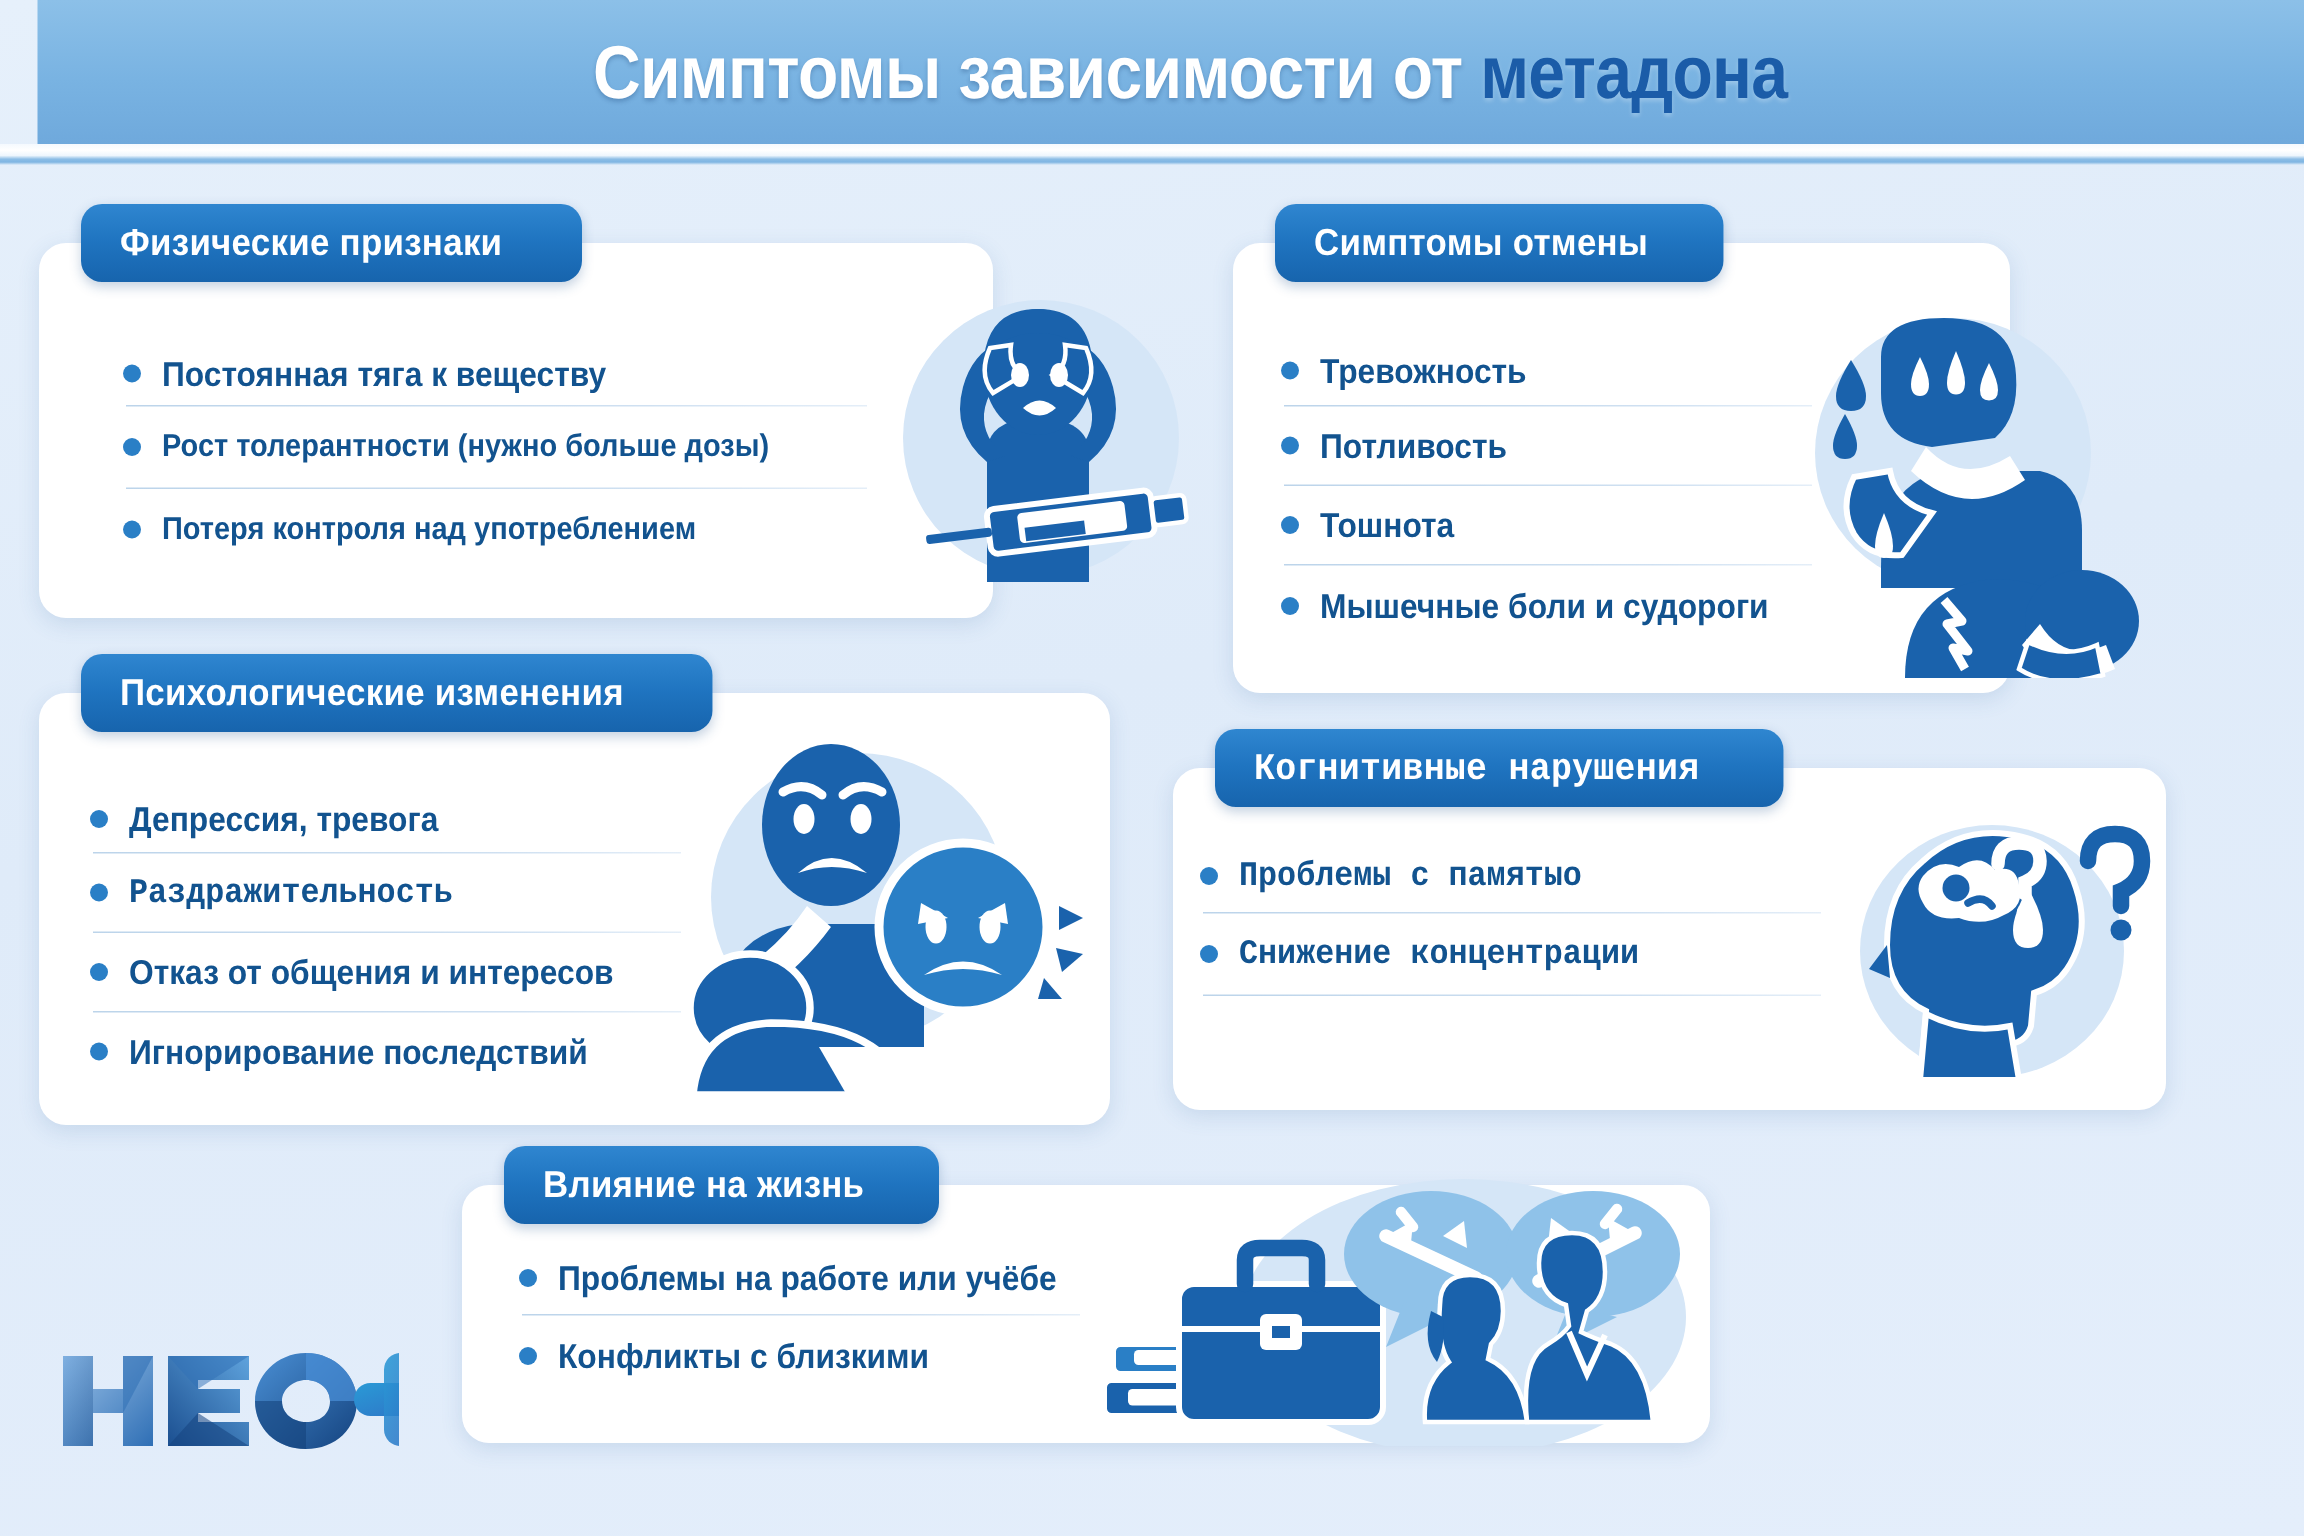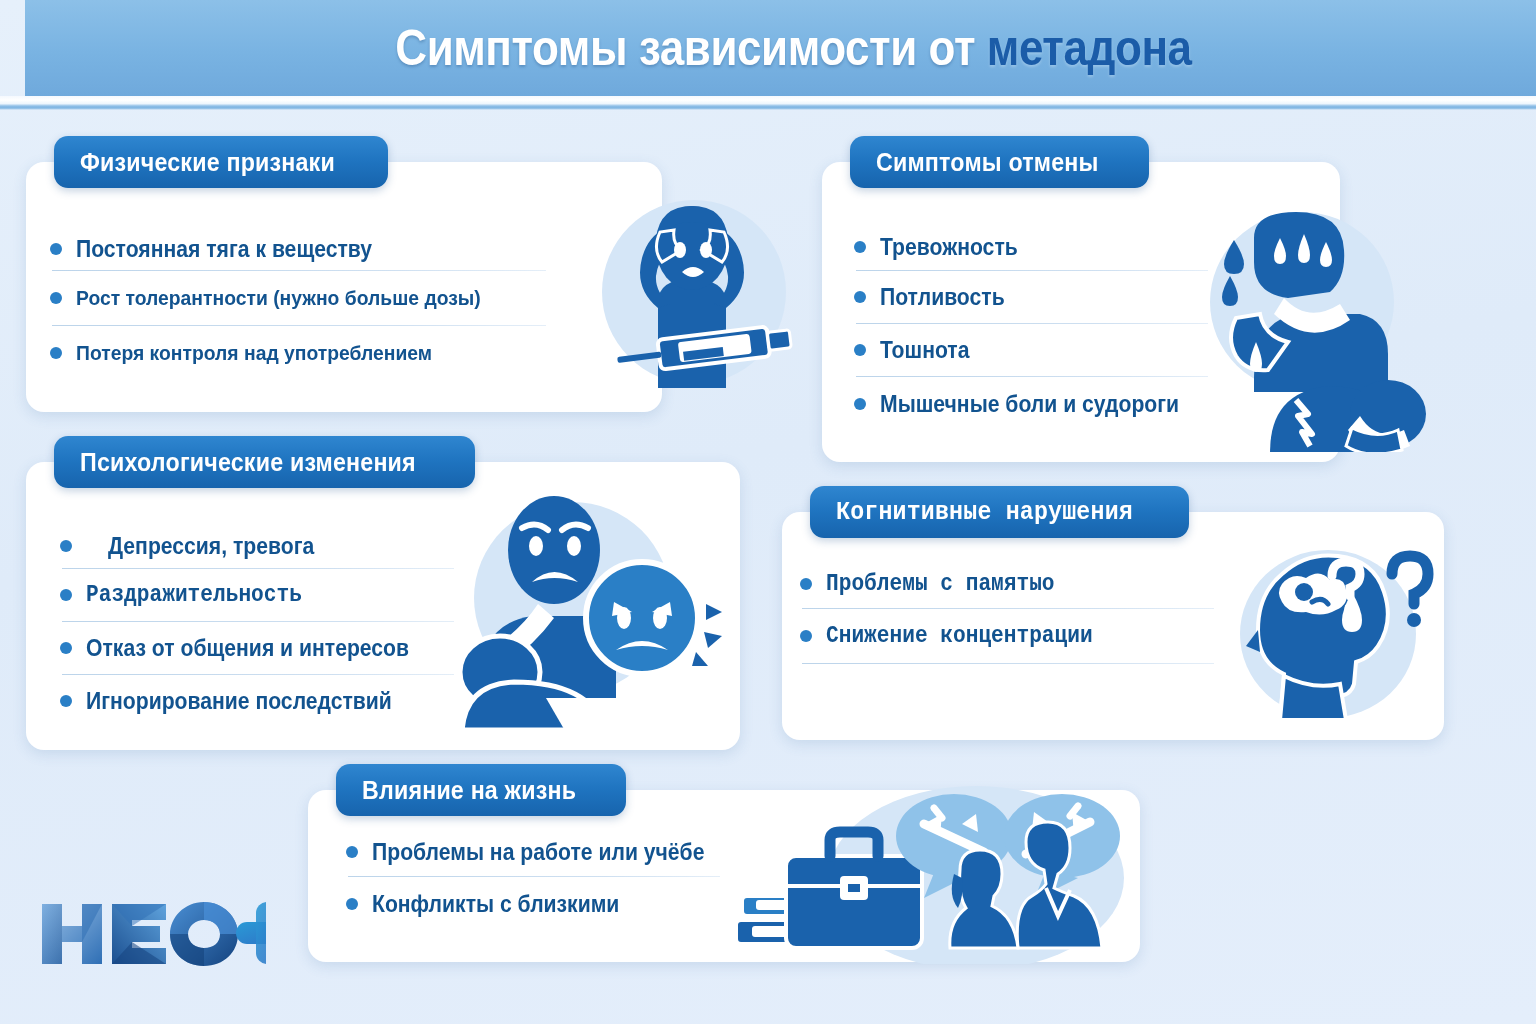--- a/index.html
+++ b/index.html
@@ -121,21 +121,21 @@
       <span>Симптомы зависимости от </span><span class="accent">метадона</span>
     </div>
   </div>
   <div id="header-sep"></div>
 
   <div class="card" style="left:26px; top:162px; width:636px; height:250px;">
     <div class="card-head">
       <span>Физические признаки</span>
     </div>
 
-    <div class="bullets" style="left:24px; top:66px; width:520px;">
+    <div class="bullets" style="left:56px; top:66px; width:520px;">
       <div class="bullet-row" style="height:42px;">
         <div class="bullet-dot"></div>
         <div class="bullet-text">Постоянная тяга к веществу</div>
       </div>
       <div class="divider" style="width:494px;"></div>
       <div class="bullet-row" style="height:54px;">
         <div class="bullet-dot"></div>
         <div class="bullet-text small">Рост толерантности (нужно больше дозы)</div>
       </div>
       <div class="divider" style="width:494px;"></div>
@@ -234,21 +234,21 @@
       </svg>
     </div>
   </div>
 
   <div class="card" style="left:26px; top:462px; width:714px; height:288px;">
     <div class="card-head">
       <span>Психологические изменения</span>
     </div>
 
     <div class="bullets" style="left:34px; top:62px; width:420px;">
-      <div class="bullet-row" style="height:44px;gap:22px;">
+      <div class="bullet-row" style="height:44px;">
         <div class="bullet-dot"></div>
         <div class="bullet-text">Депрессия, тревога</div>
       </div>
       <div class="divider" style="width:392px;"></div>
       <div class="bullet-row" style="height:52px;font-family:Liberation Mono, monospace;">
         <div class="bullet-dot"></div>
         <div class="bullet-text">Раздражительность</div>
       </div>
       <div class="divider" style="width:392px;"></div>
       <div class="bullet-row" style="height:52px;">

